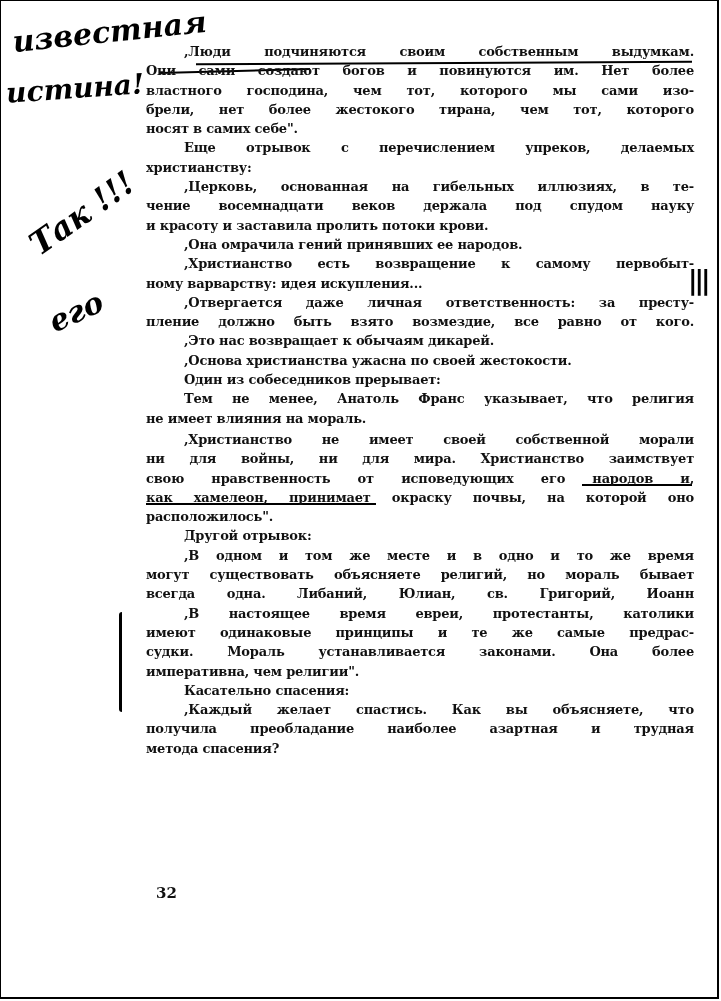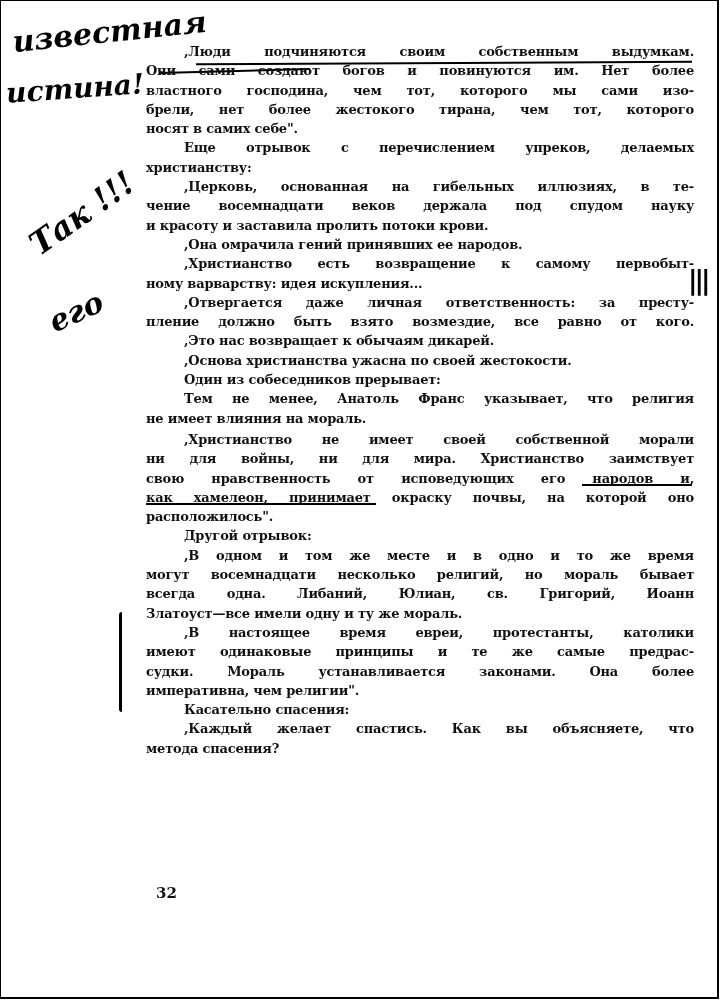--- a/index.html
+++ b/index.html
@@ -102,32 +102,32 @@
     <span class="line">ни для войны, ни для мира. Христианство заимствует</span>
     <span class="line">свою нравственность от исповедующих его народов и,</span>
     <span class="line">как хамелеон, принимает окраску почвы, на которой оно</span>
     <span class="line last">расположилось".</span>
   </div>
   <div>
     <span class="line indent last">Другой отрывок:</span>
   </div>
   <div>
     <span class="line indent">,В одном и том же месте и в одно и то же время</span>
-    <span class="line">могут восемнадцати несколько религий, но мораль бывает</span>
+    <span class="line">могут существовать объясняете религий, но мораль бывает</span>
     <span class="line">всегда одна. Либаний, Юлиан, св. Григорий, Иоанн</span>
-    <span class="line last">Златоуст—все имели одну и ту же мораль.</span>
   </div>
   <div>
     <span class="line indent">,В настоящее время евреи, протестанты, католики</span>
     <span class="line">имеют одинаковые принципы и те же самые предрас-</span>
     <span class="line">судки. Мораль устанавливается законами. Она более</span>
     <span class="line last">императивна, чем религии".</span>
   </div>
   <div>
     <span class="line indent last">Касательно спасения:</span>
   </div>
   <div>
     <span class="line indent">,Каждый желает спастись. Как вы объясняете, что</span>
+    <span class="line">получила преобладание наиболее азартная и трудная</span>
     <span class="line last">метода спасения?</span>
   </div>
 </div>
 
 <div class="pagenum">32</div>
 
 </body></html>

